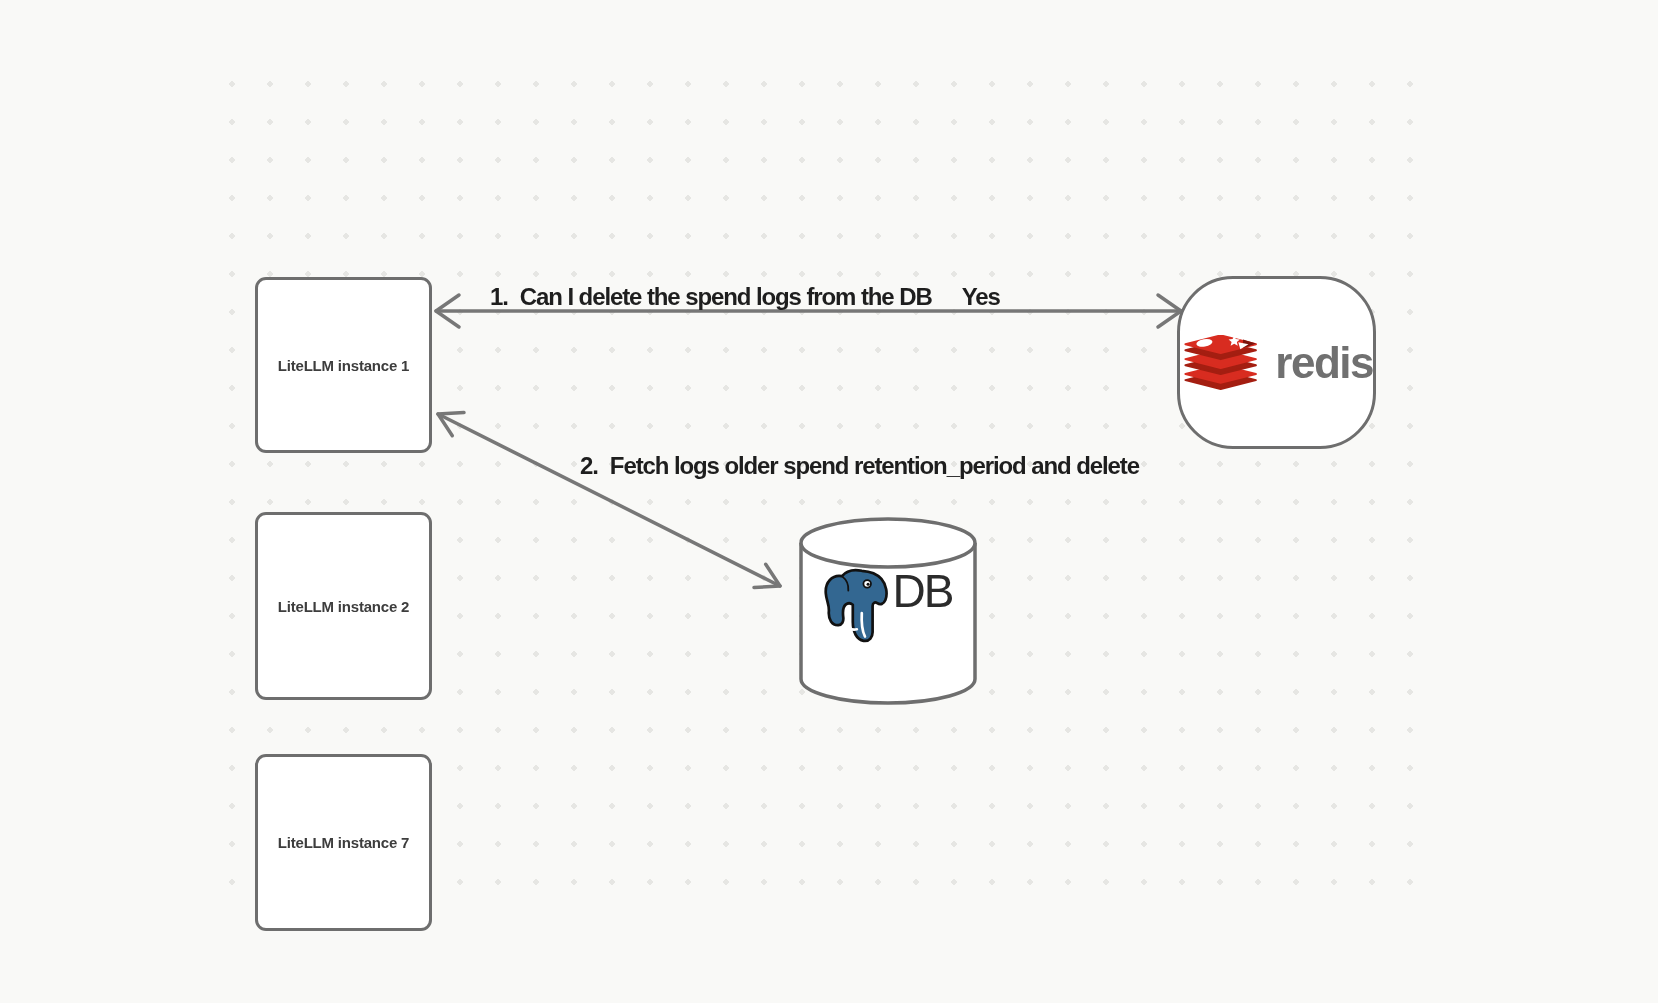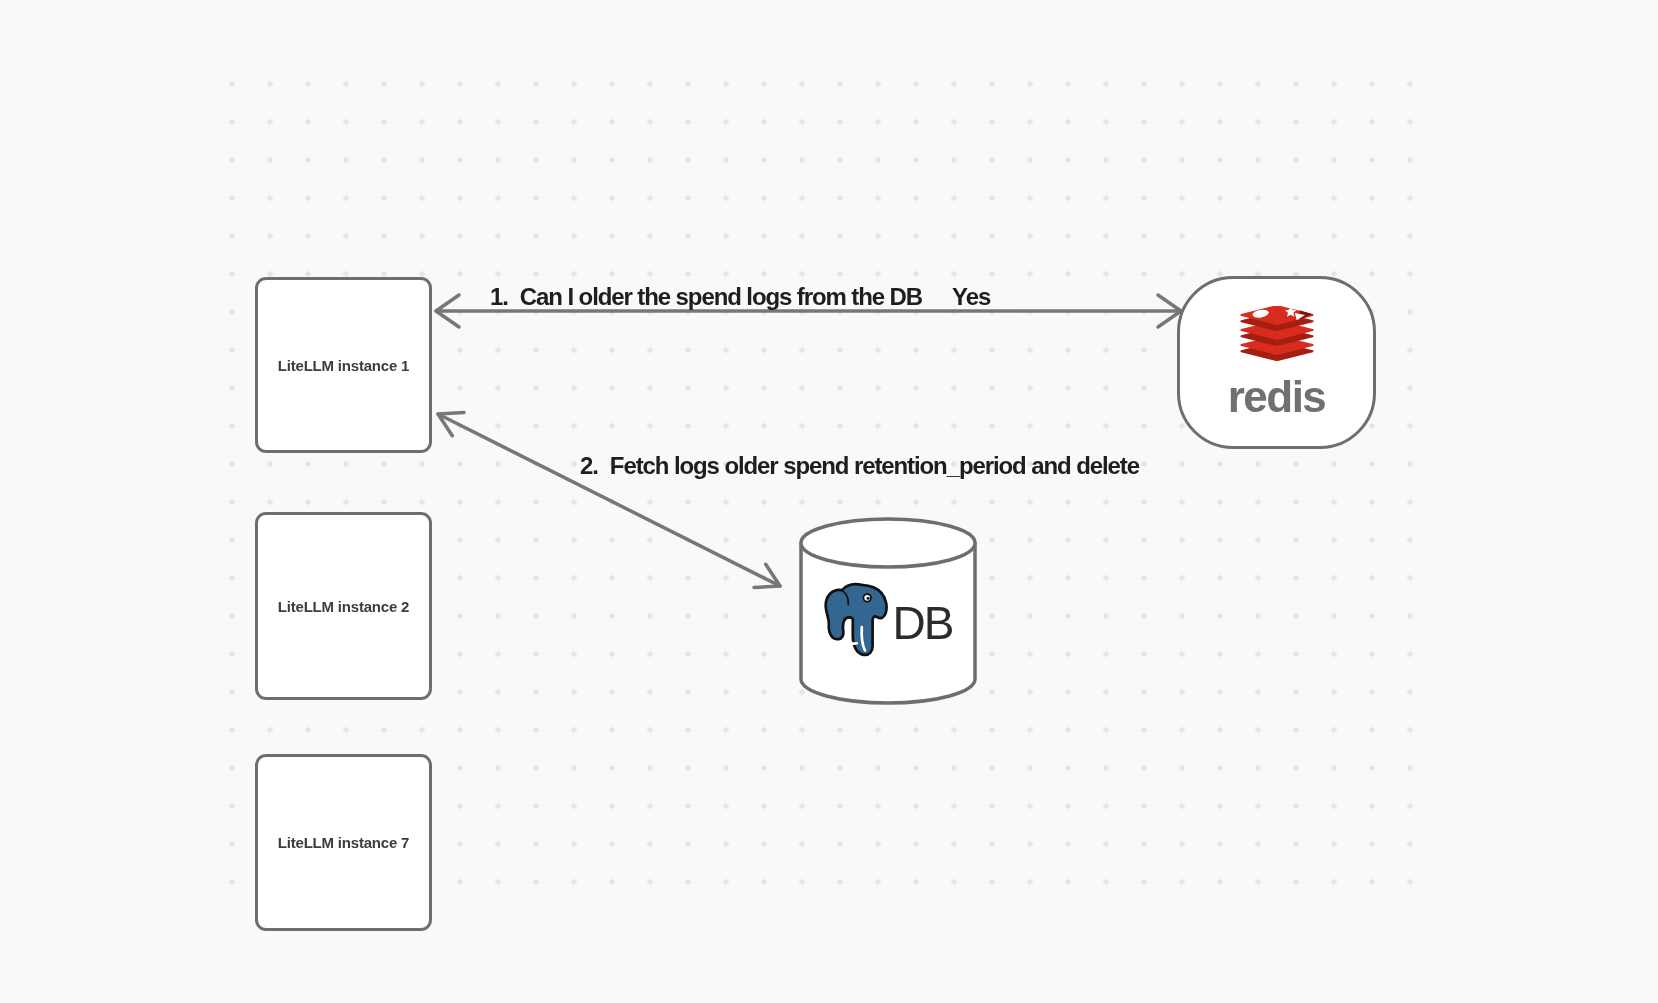--- a/index.html
+++ b/index.html
@@ -29,34 +29,34 @@
   }
   .litellm-box{border-radius:11px;}
   .litellm-box .node-label{
     font-size:15px;letter-spacing:-0.2px;color:var(--node-text-color,#3d3d3d);font-weight:bold;
   }
   .box1{left:255px;top:277px;width:177px;height:176px;}
   .box2{left:255px;top:512px;width:177px;height:188px;}
   .box3{left:255px;top:754px;width:177px;height:177px;}
   .redis-node{
     left:1177px;top:276px;width:199px;height:173px;border-radius:56px;
-    flex-direction:column;gap:14px;
+    flex-direction:row;gap:14px;
   }
   .redis-wordmark{
     font-size:44px;font-weight:bold;letter-spacing:-1.5px;line-height:1;
     color:var(--redis-wordmark-gray,#707070);
   }
   .redis-bright{fill:var(--redis-red,#d82c20);stroke:var(--redis-red,#d82c20);}
   .redis-dark{fill:var(--redis-dark-red,#a41e11);stroke:var(--redis-dark-red,#a41e11);}
   .redis-bright,.redis-dark{stroke-width:3;stroke-linejoin:round;}
   .db-node{position:absolute;left:798px;top:516px;width:180px;height:190px;}
   .cyl-stroke{stroke:var(--shape-border,#7a7a7a);stroke-width:3.5;fill:#fff;}
   .db-content{
     position:absolute;left:0;top:52px;width:100%;height:110px;
-    display:flex;align-items:center;justify-content:center;
+    display:flex;align-items:flex-start;justify-content:center;
   }
   .db-label{
     font-size:46px;letter-spacing:-2px;color:var(--db-text-color,#2b2b2b);
     margin-left:-3px;line-height:1;
   }
   .pg-body{fill:var(--postgres-blue,#336791);stroke:#111;stroke-width:3;stroke-linejoin:round;}
   .pg-detail-dark{stroke:#111;fill:none;stroke-width:2;stroke-linecap:round;}
   .pg-detail-white{stroke:#fff;fill:none;stroke-width:3;stroke-linecap:round;}
   .edge-label{
     position:absolute;display:flex;white-space:nowrap;
@@ -133,21 +133,21 @@
         <path class="pg-detail-white" d="M45.5 76 C42 69 41.5 59 42 50"></path>
         <path class="pg-detail-white" d="M23 63 C27 67.5 32 69 36.5 68" stroke-width="2.5"></path>
       </svg>
       <span class="db-label">DB</span>
     </div>
   </div>
 
   <div class="edge-label edge-label-1">
     <span class="pair">
       <span>1.</span>
-      <span>Can I older the spend logs from the DB</span>
+      <span>Can I delete the spend logs from the DB</span>
     </span>
     <span>Yes</span>
   </div>
 
   <div class="edge-label edge-label-2">
     <span>2.</span>
     <span>Fetch logs older spend retention_period and delete</span>
   </div>
 
 </div>

